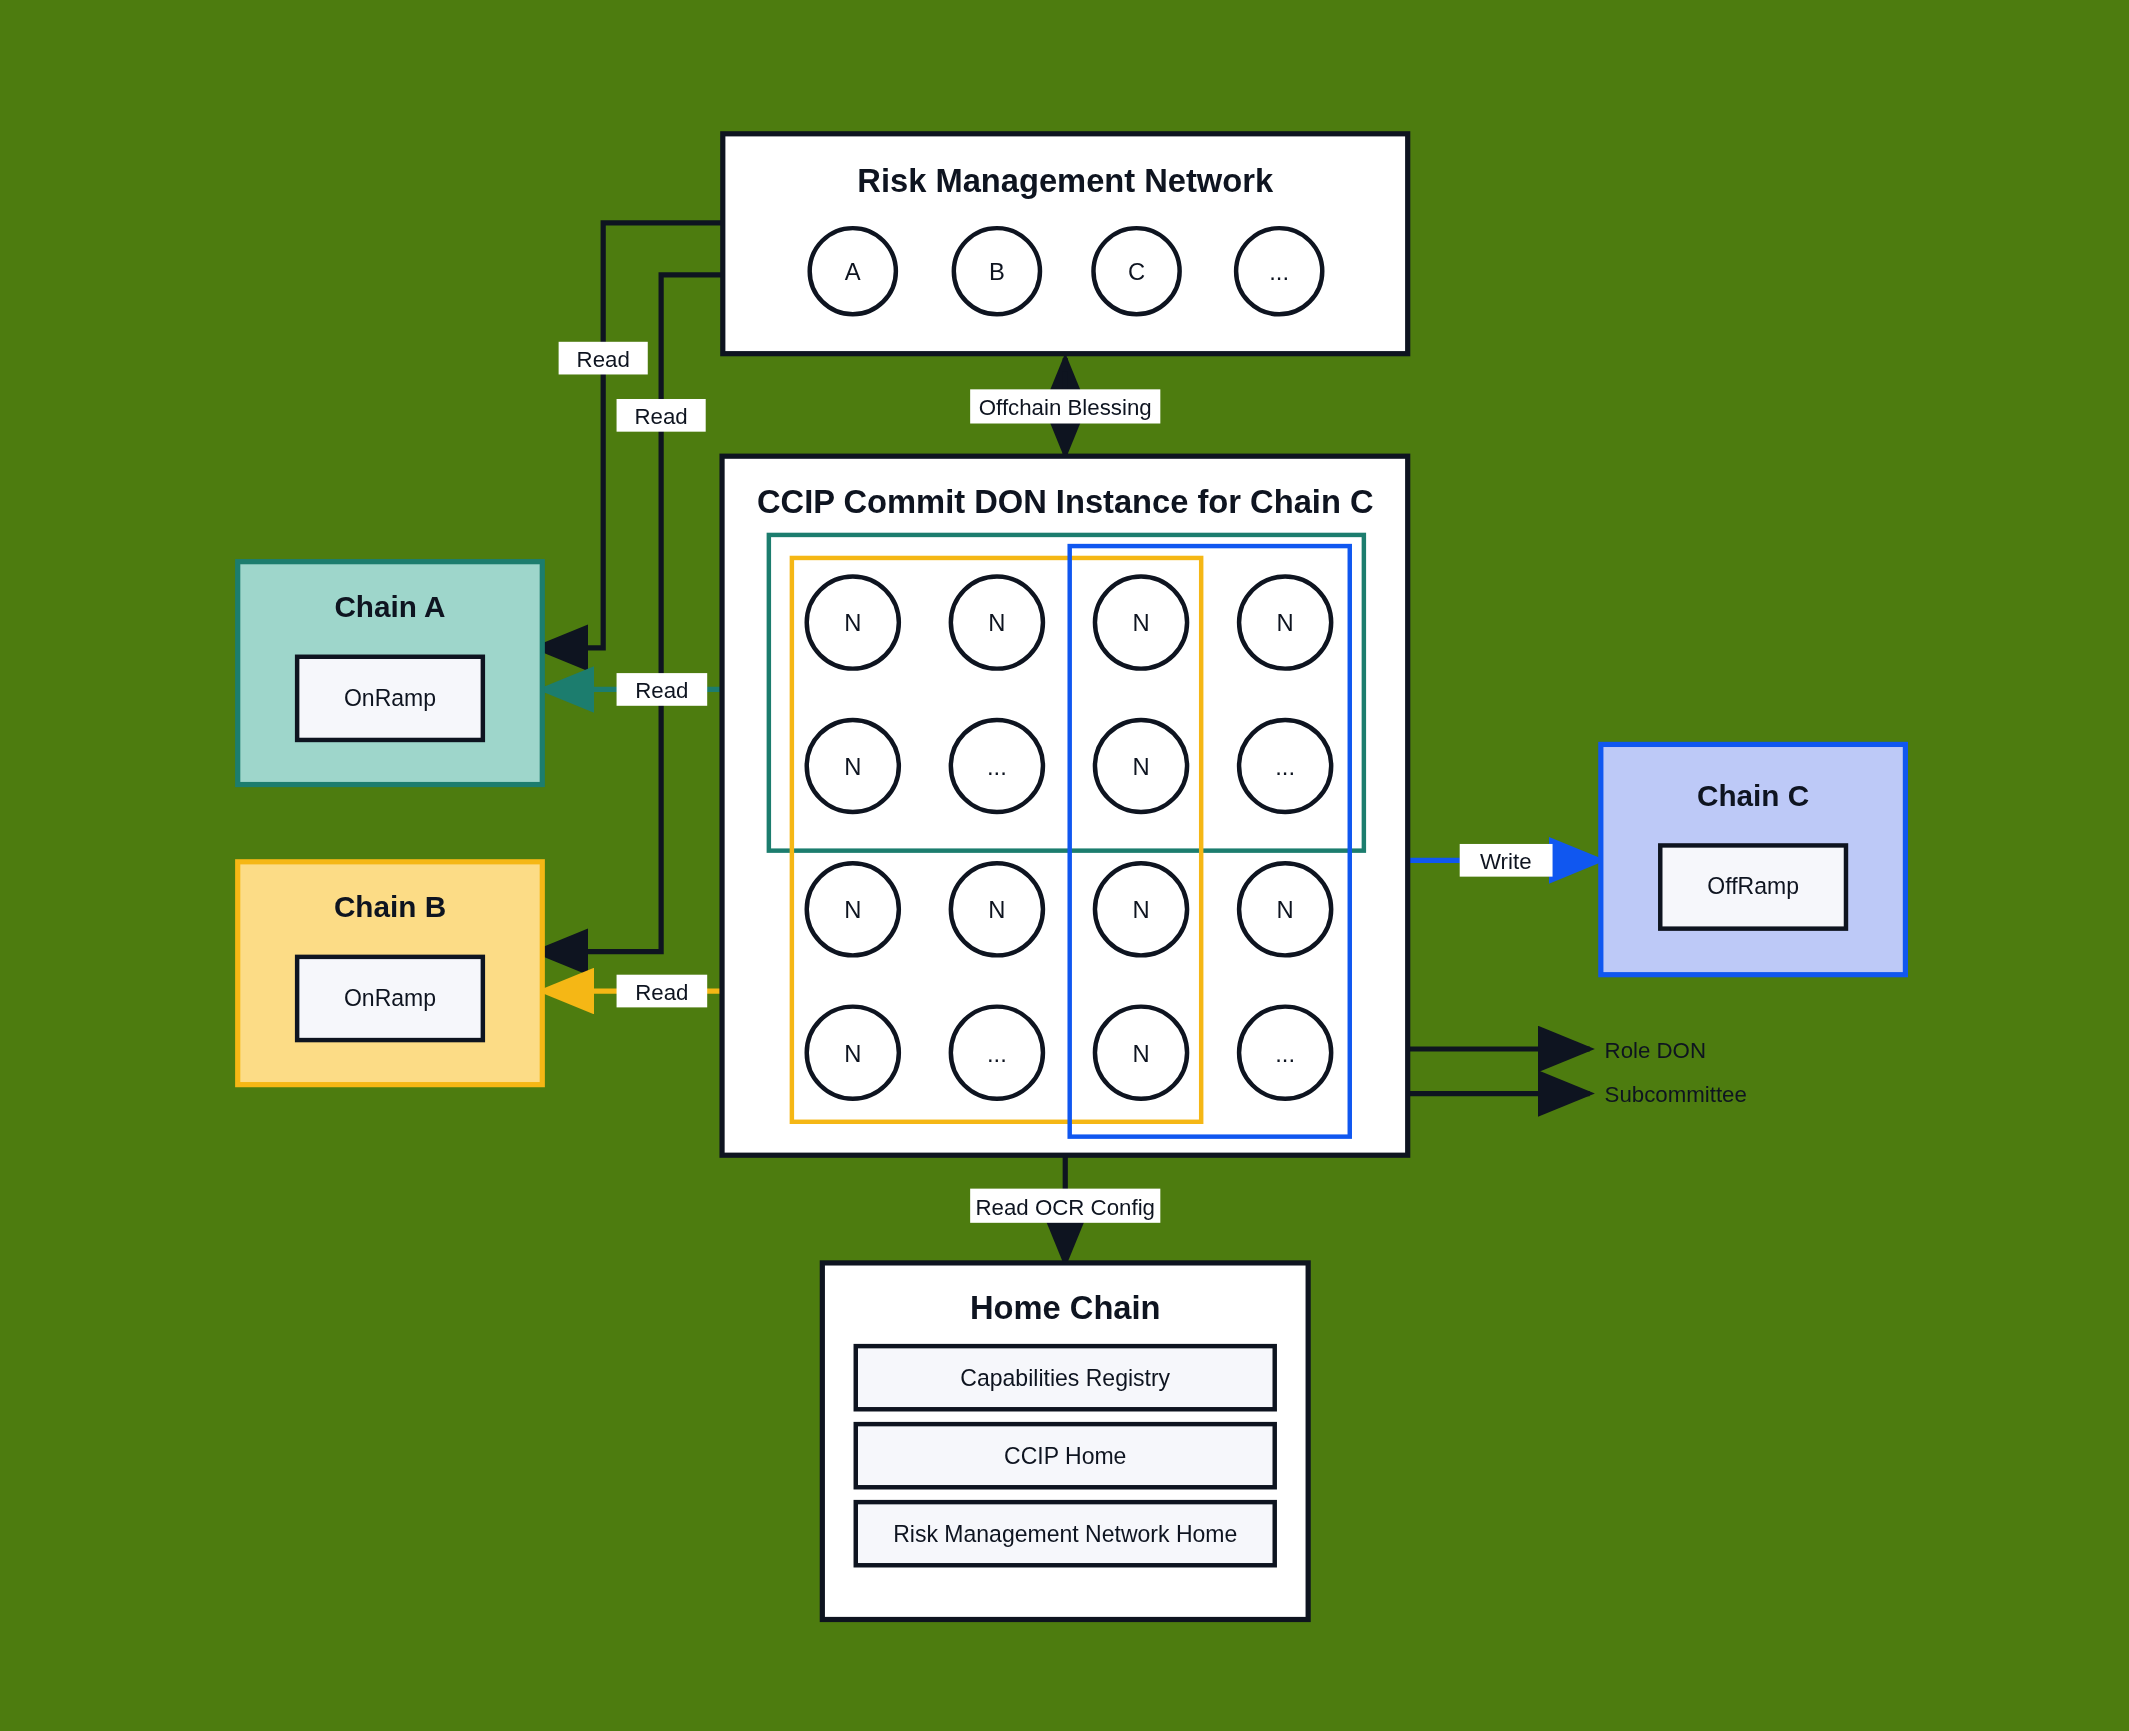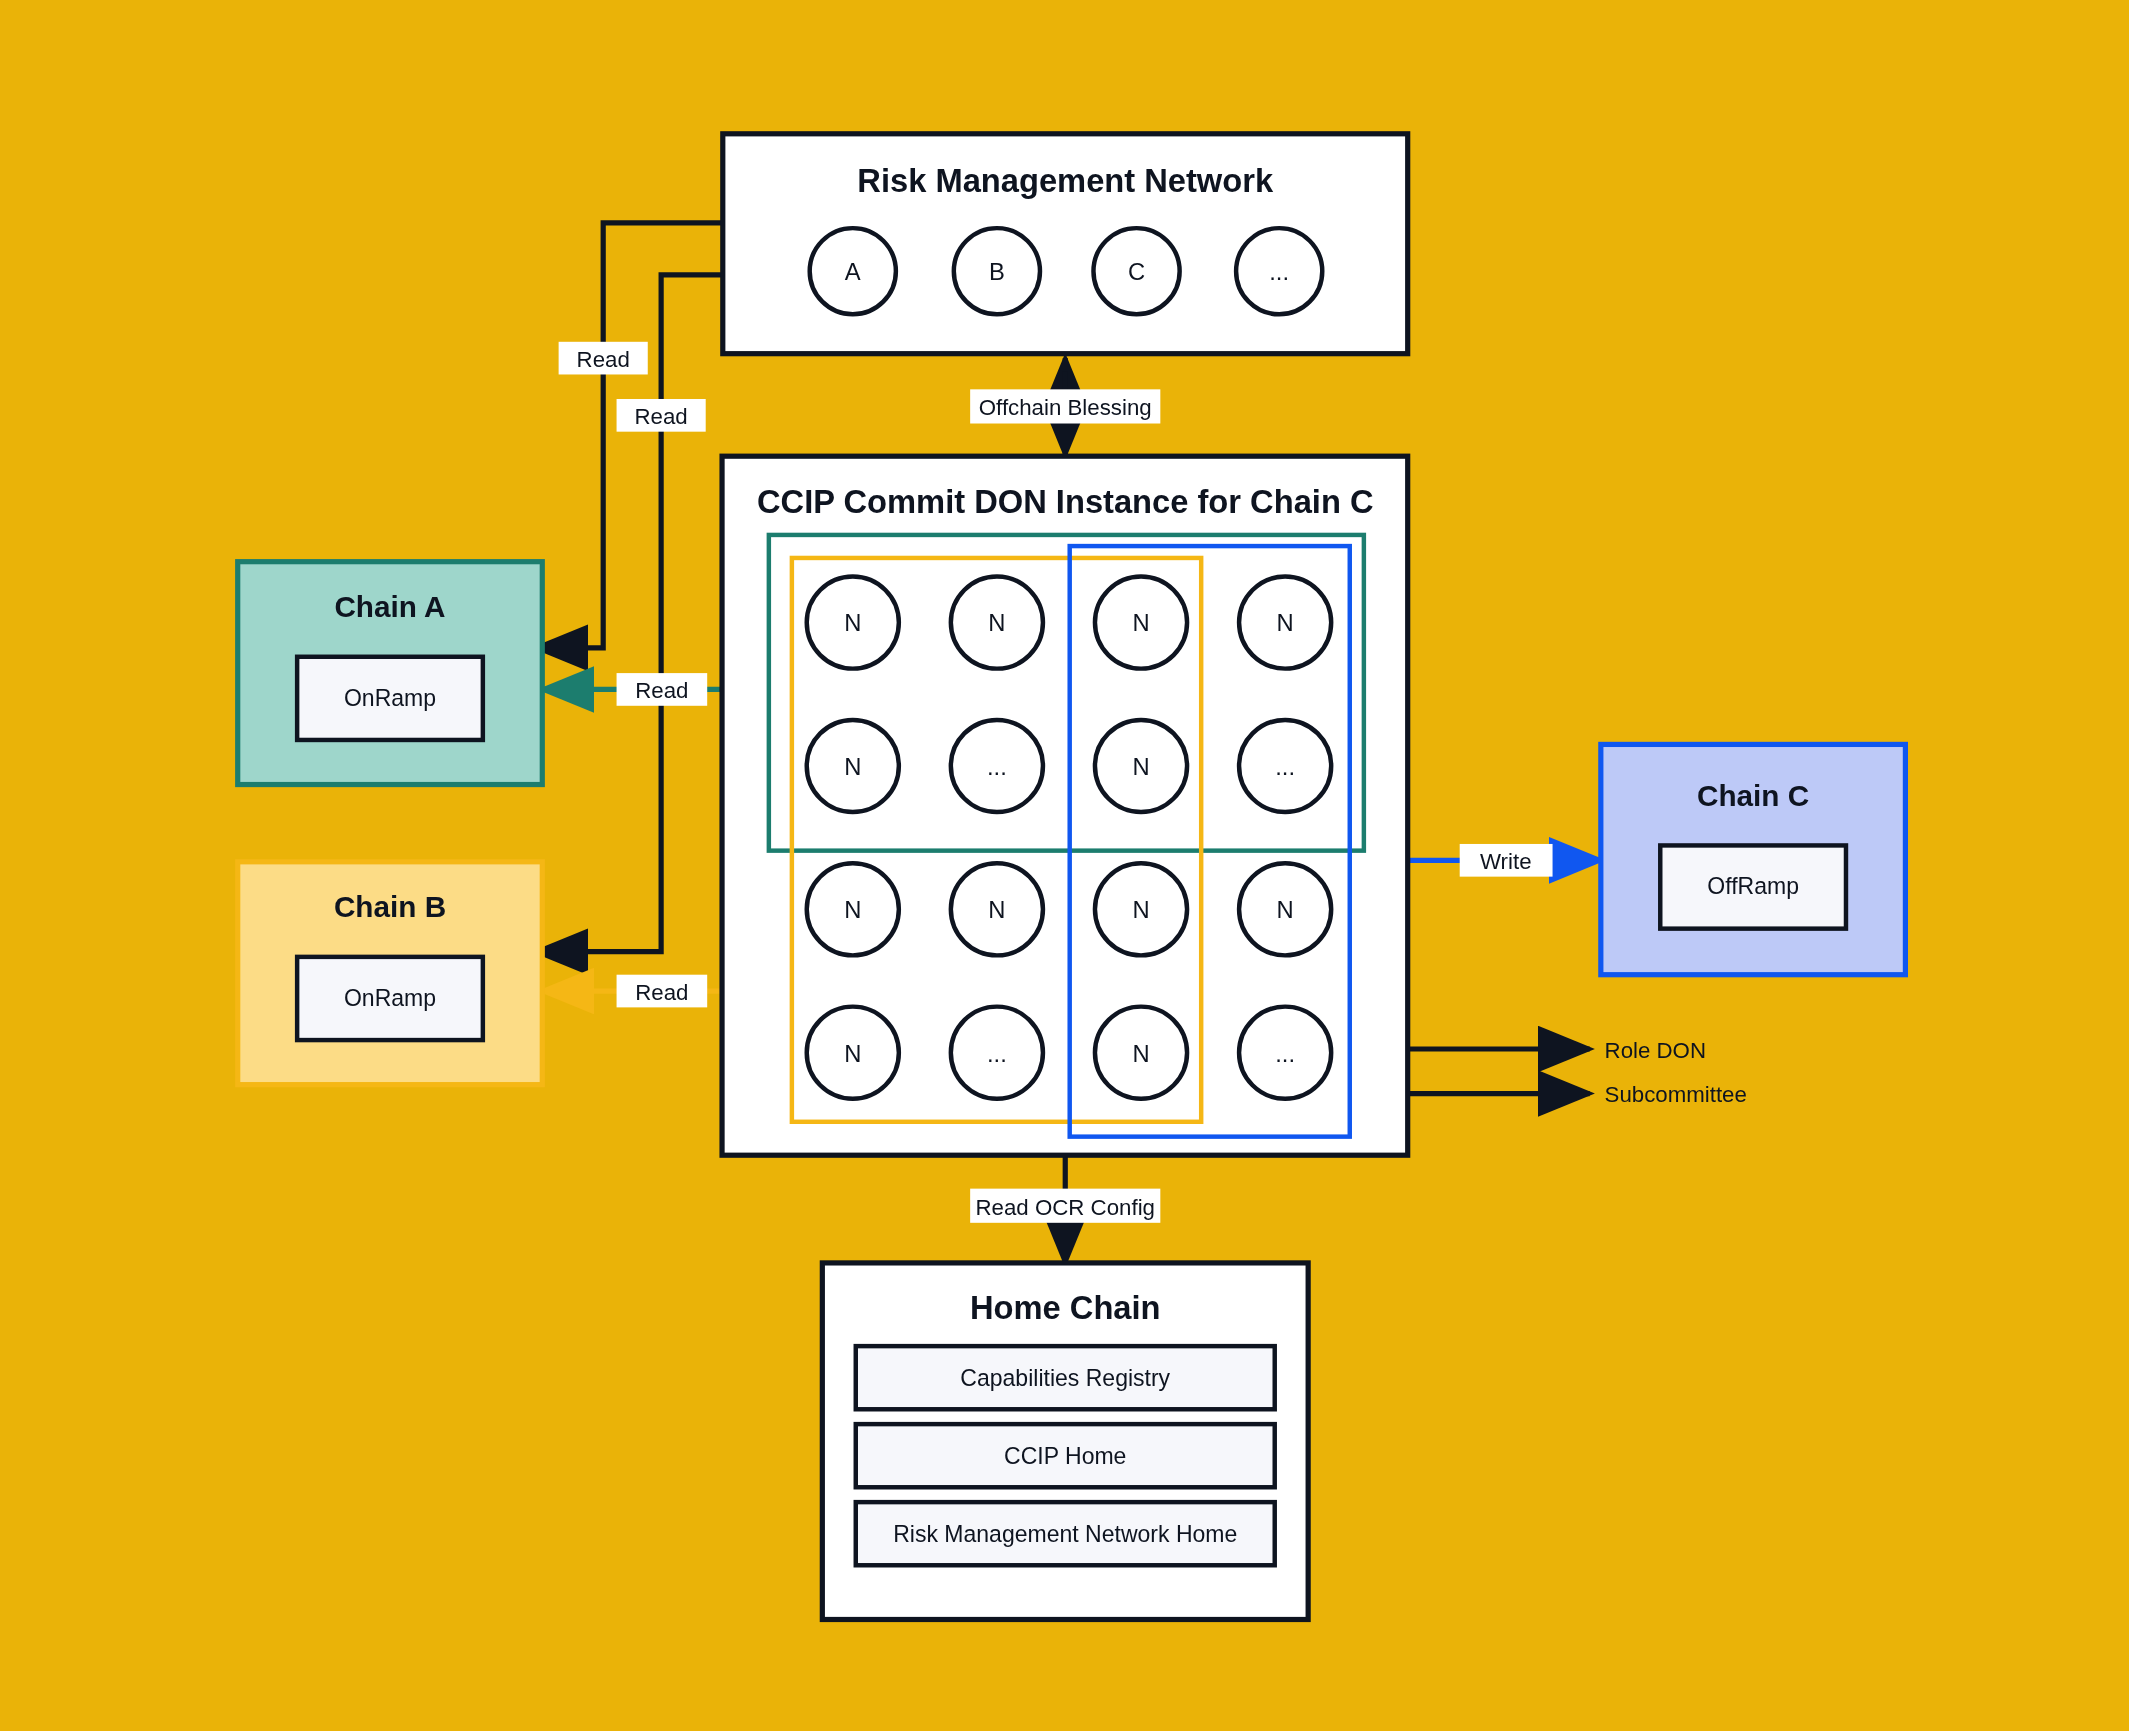--- a/index.html
+++ b/index.html
@@ -1,17 +1,17 @@
 <!DOCTYPE html>
 <html style="font-size:12px"><head>
 <meta charset="utf-8">
 <style>
   html,body{margin:0;padding:0;background:#ffffff;}
   body{width:2129px;height:1731px;font-family:"Liberation Sans",sans-serif;overflow:hidden;}
-  #stage{position:relative;width:2129px;height:1731px;background:#eab308;}
+  #stage{position:relative;width:2129px;height:1731px;background:#4d7c0f;}
   svg{position:absolute;left:0;top:0;width:2129px;height:1731px;}
   text{font-family:"Liberation Sans",sans-serif;fill:#0e1420;}
   .ttl{font-size:44px;font-weight:bold;}
   .ttl-sm{font-size:40px;font-weight:bold;}
   .lbl{font-size:30px;}
   .node{font-size:32px;}
   .inner{font-size:31px;}
 </style>
 </head>
 <body>

